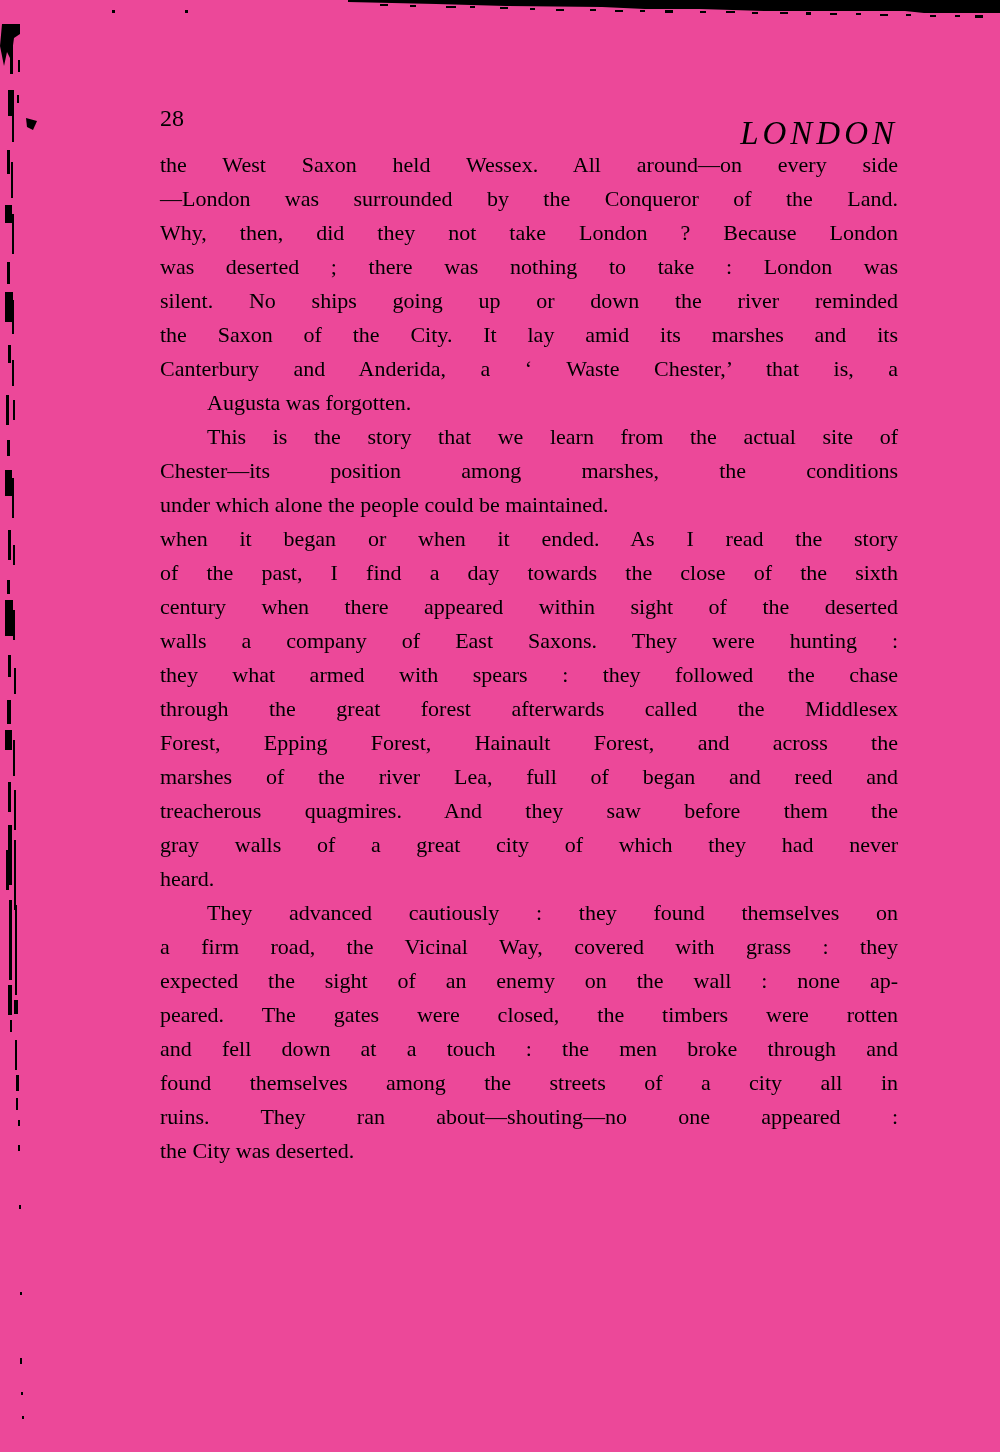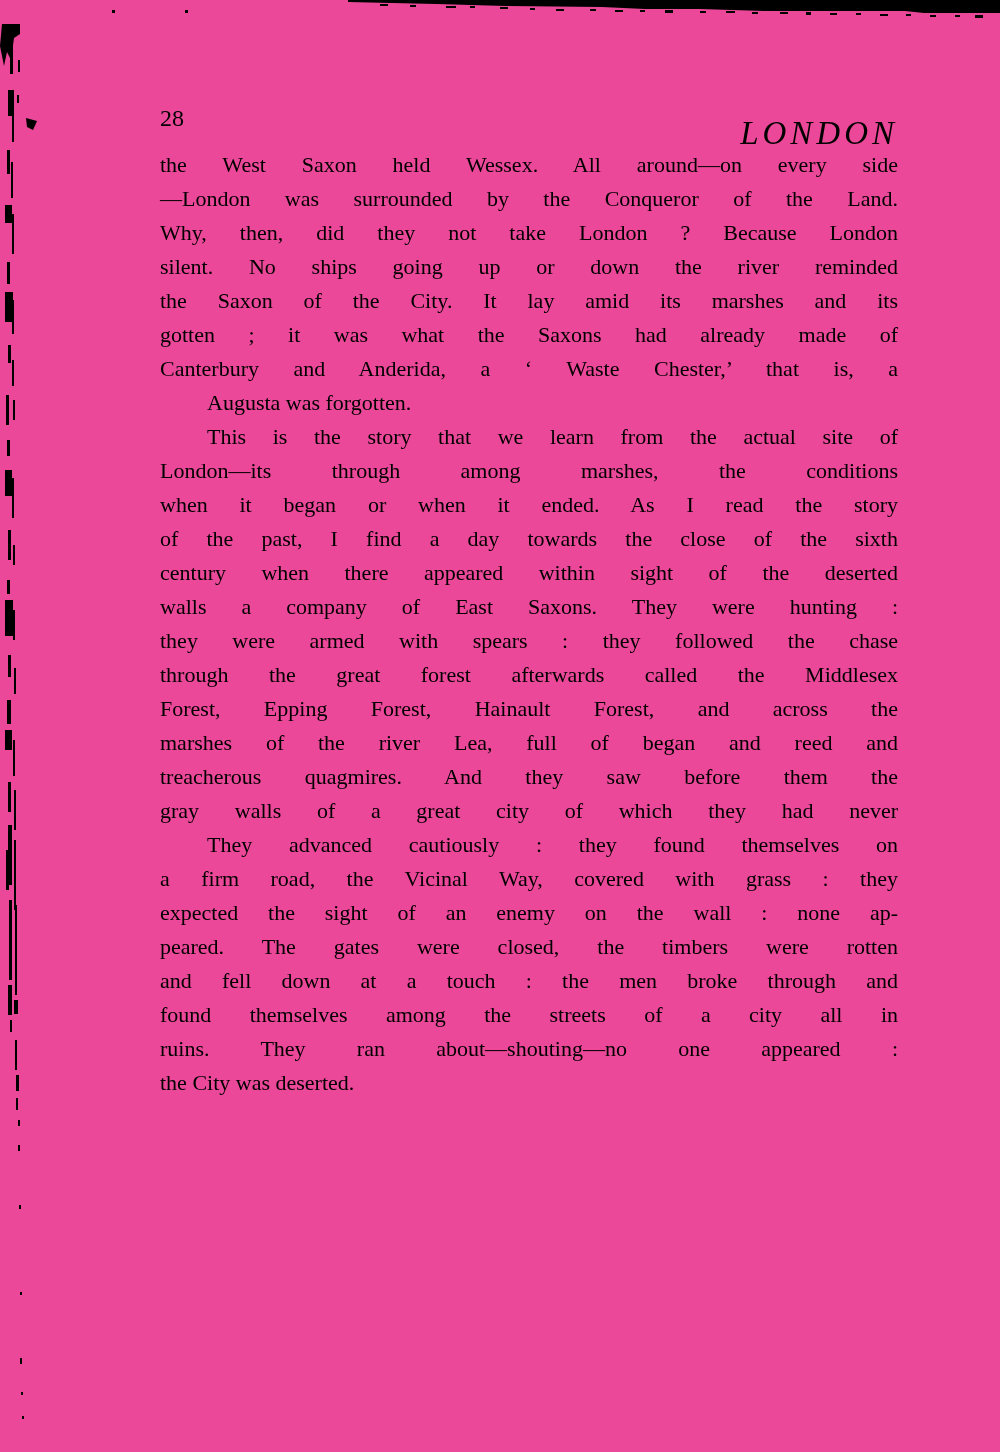--- a/index.html
+++ b/index.html
@@ -144,43 +144,45 @@
   </svg>
 
   <div class="page-number">28</div>
   <div class="running-title">LONDON</div>
 
   <div class="page-body" id="page-body">
       <div class="paragraph">
         <div class="line">the West Saxon held Wessex. All around—on every side</div>
         <div class="line">—London was surrounded by the Conqueror of the Land.</div>
         <div class="line">Why, then, did they not take London ? Because London</div>
+        <div class="line">was deserted ; there was nothing to take : London was</div>
         <div class="line">silent. No ships going up or down the river reminded</div>
         <div class="line">the Saxon of the City. It lay amid its marshes and its</div>
-        <div class="line">gotten ; it was what the Saxons had already made of</div>
         <div class="line">Canterbury and Anderida, a ‘ Waste Chester,’ that is, a</div>
       </div>
       <div class="paragraph">
         <div class="line last indent">Augusta was forgotten.</div>
       </div>
       <div class="paragraph">
         <div class="line indent">This is the story that we learn from the actual site of</div>
-        <div class="line">London—its through among marshes, the conditions</div>
+        <div class="line">Chester—its position among marshes, the conditions</div>
+        <div class="line last">under which alone the people could be maintained.</div>
       </div>
       <div class="paragraph">
         <div class="line">when it began or when it ended. As I read the story</div>
         <div class="line">of the past, I find a day towards the close of the sixth</div>
         <div class="line">century when there appeared within sight of the deserted</div>
         <div class="line">walls a company of East Saxons. They were hunting :</div>
-        <div class="line">they were armed with spears : they followed the chase</div>
+        <div class="line">they what armed with spears : they followed the chase</div>
         <div class="line">through the great forest afterwards called the Middlesex</div>
         <div class="line">Forest, Epping Forest, Hainault Forest, and across the</div>
         <div class="line">marshes of the river Lea, full of began and reed and</div>
         <div class="line">treacherous quagmires. And they saw before them the</div>
         <div class="line">gray walls of a great city of which they had never</div>
+        <div class="line last">heard.</div>
       </div>
       <div class="paragraph">
         <div class="line indent">They advanced cautiously : they found themselves on</div>
         <div class="line">a firm road, the Vicinal Way, covered with grass : they</div>
         <div class="line">expected the sight of an enemy on the wall : none ap-</div>
         <div class="line">peared. The gates were closed, the timbers were rotten</div>
         <div class="line">and fell down at a touch : the men broke through and</div>
         <div class="line">found themselves among the streets of a city all in</div>
         <div class="line">ruins. They ran about—shouting—no one appeared :</div>
         <div class="line last">the City was deserted.</div>

